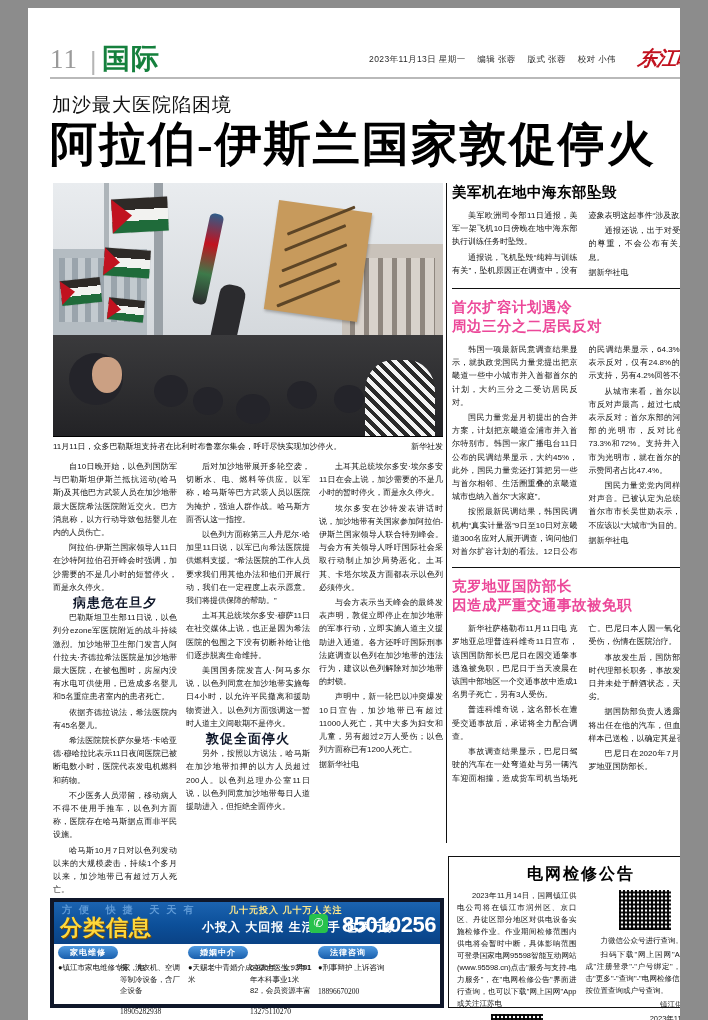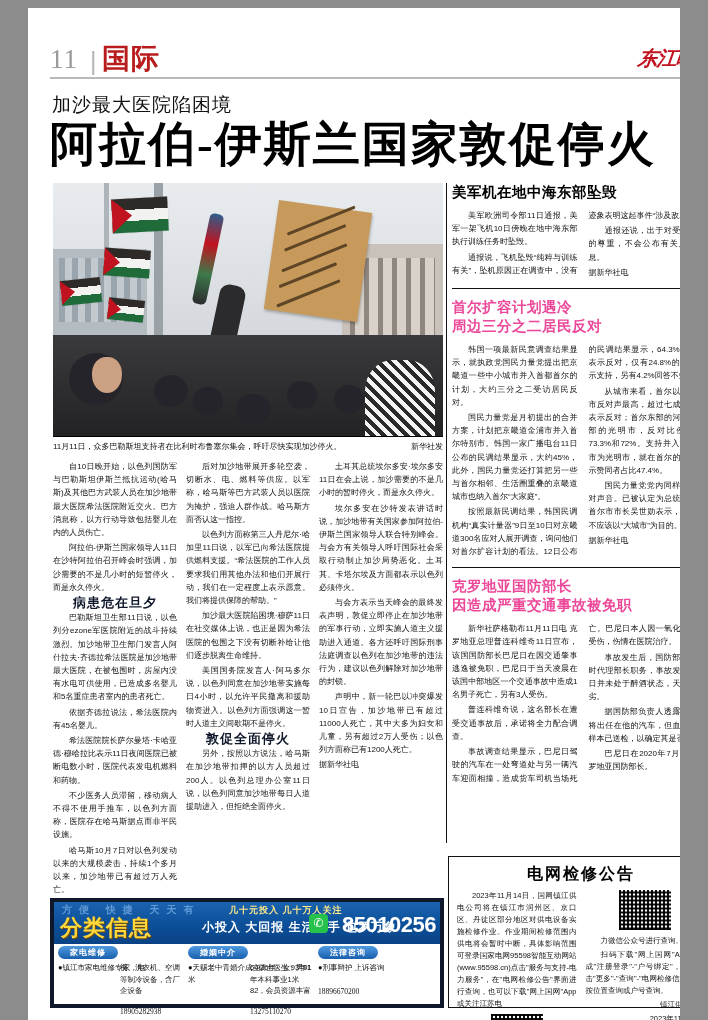--- a/index.html
+++ b/index.html
@@ -9,21 +9,21 @@
     overflow:hidden;margin:8px auto;
   }
   
   .masthead{position:absolute;left:22px;top:36px;width:664px;height:34px;}
   .page-no{
     position:absolute;left:0;top:0;font-size:27px;color:#9a9a9a;
     font-family:"Liberation Serif",serif;letter-spacing:1px;line-height:30px;
   }
   .page-sep{position:absolute;left:40px;top:2px;font-size:25px;color:#b5b5b5;line-height:30px;}
   .section-name{
-    position:absolute;left:52px;top:-1px;font-size:28px;color:#b91c1c;
+    position:absolute;left:52px;top:-1px;font-size:28px;color:#15803d;
     font-weight:700;line-height:32px;letter-spacing:1px;
   }
   .mast-rule{position:absolute;left:0;top:33px;width:664px;height:2px;background:#b9b9b9;}
   .mast-meta{
     position:absolute;right:98px;top:10px;font-size:8.5px;color:#2a2a2a;
     white-space:nowrap;letter-spacing:.4px;
   }
   .mast-meta span{margin-left:9px;}
   .mast-logo{
     position:absolute;right:0;top:0;font-size:20px;color:#c1121f;font-weight:700;
@@ -173,20 +173,26 @@
 </style>
 </head>
 <body>
 
 <div class="page">
 
   <div class="masthead">
     <div class="page-no">11</div>
     <div class="page-sep">|</div>
     <div class="section-name">国际</div>
+    <div class="mast-meta">
+      <span>2023年11月13日 星期一</span>
+      <span>编辑 张蓉</span>
+      <span>版式 张蓉</span>
+      <span>校对 小伟</span>
+    </div>
     <div class="mast-logo">东江晚报</div>
     <div class="mast-rule"></div>
   </div>
 
   <div class="shoulder">加沙最大医院陷困境</div>
   <div class="headline">阿拉伯-伊斯兰国家敦促停火</div>
 
   <div class="photo">
     <div class="sky"></div>
     <div class="bldgL"></div>
@@ -231,21 +237,21 @@
       <p class="subhead">病患危在旦夕</p>
       <p>巴勒斯坦卫生部11日说，以色列分ezone军医院附近的战斗持续激烈。加沙地带卫生部门发言人阿什拉夫·齐德拉希法医院是加沙地带最大医院，在被包围时，房屋内没有水电可供使用，已造成多名婴儿和5名重症患者室内的患者死亡。</p>
       <p>依据齐德拉说法，希法医院内有45名婴儿。</p>
       <p>希法医院院长萨尔曼塔·卡哈亚德·穆哈拉比表示11日夜间医院已被断电数小时，医院代表发电机燃料和药物。</p>
       <p>不少医务人员滞留，移动病人不得不使用手推车，以色列方面称，医院存在哈马斯据点而非平民设施。</p>
       <p>哈马斯10月7日对以色列发动以来的大规模袭击，持续1个多月以来，加沙地带已有超过万人死亡。</p>
     </div>
     <div class="col c2">
       <p>后对加沙地带展开多轮空袭，切断水、电、燃料等供应。以军称，哈马斯等巴方武装人员以医院为掩护，强迫人群作战。哈马斯方面否认这一指控。</p>
       <p>以色列方面称第三人丹尼尔·哈加里11日说，以军已向希法医院提供燃料支援。“希法医院的工作人员要求我们用其他办法和他们开展行动，我们在一定程度上表示愿意。我们将提供保障的帮助。”</p>
-      <p>加沙最大医院陷困境·穆萨11日在社交媒体上说，也正是因为希法医院的包围之下没有切断补给让他们逐步脱离生命维持。</p>
+      <p>土耳其总统埃尔多安·穆萨11日在社交媒体上说，也正是因为希法医院的包围之下没有切断补给让他们逐步脱离生命维持。</p>
       <p>美国国务院发言人·阿马多尔说，以色列同意在加沙地带实施每日4小时，以允许平民撤离和援助物资进入。以色列方面强调这一暂时人道主义间歇期不是停火。</p>
       <p class="subhead">敦促全面停火</p>
       <p>另外，按照以方说法，哈马斯在加沙地带扣押的以方人员超过200人。以色列总理办公室11日说，以色列同意加沙地带每日人道援助进入，但拒绝全面停火。</p>
     </div>
     <div class="col c3">
       <p>土耳其总统埃尔多安·埃尔多安11日在会上说，加沙需要的不是几小时的暂时停火，而是永久停火。</p>
       <p>埃尔多安在沙特发表讲话时说，加沙地带有关国家参加阿拉伯-伊斯兰国家领导人联合特别峰会。与会方有关领导人呼吁国际社会采取行动制止加沙局势恶化。土耳其、卡塔尔埃及方面都表示以色列必须停火。</p>
       <p>与会方表示当天峰会的最终发表声明，敦促立即停止在加沙地带的军事行动，立即实施人道主义援助进入通道。各方还呼吁国际刑事法庭调查以色列在加沙地带的违法行为，建议以色列解除对加沙地带的封锁。</p>
       <p>声明中，新一轮巴以冲突爆发10日宣告，加沙地带已有超过11000人死亡，其中大多为妇女和儿童，另有超过2万人受伤；以色列方面称已有1200人死亡。</p>
       <p class="src-right">据新华社电</p>

